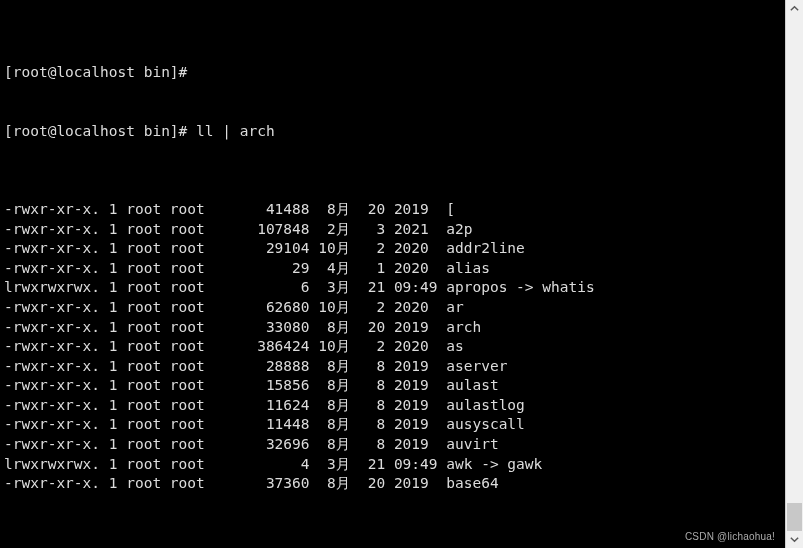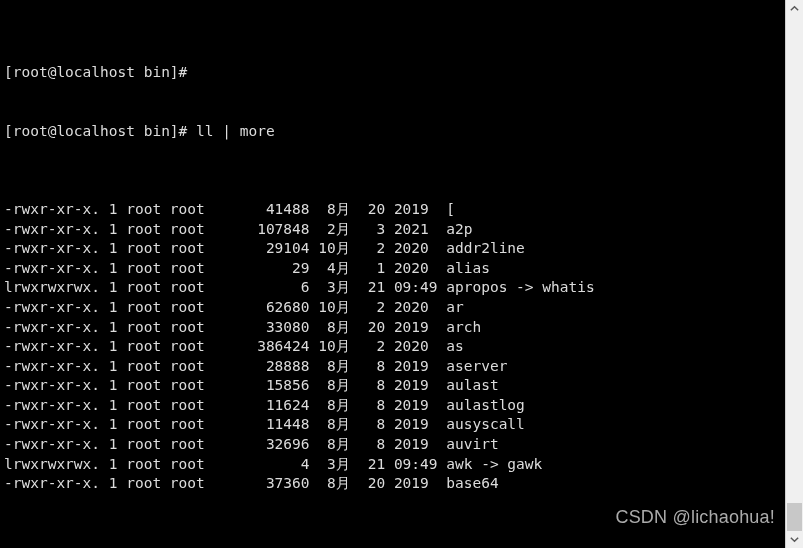--- a/index.html
+++ b/index.html
@@ -51,23 +51,23 @@
   }
 
   .trow.total {
     letter-spacing: 0px;
   }
 
   
   #watermark {
     position: absolute;
     right: 10px;
-    bottom: 20px;
+    bottom: 6px;
     font-family: "Liberation Sans", sans-serif;
-    font-size: 18px;
+    font-size: 10px;
     color: #b5b5b5;
     opacity: 0.95;
     white-space: pre;
     pointer-events: none;
     letter-spacing: 0.2px;
   }
 
   
   #scrollbar {
     width: 18px;
@@ -119,21 +119,21 @@
 </style>
 </head>
 <body>
 
 <div id="app">
 
   <div id="terminal">
     <div id="screen">
 
       <div class="trow">[root@localhost bin]#</div>
-      <div class="trow">[root@localhost bin]# ll | more</div>
+      <div class="trow">[root@localhost bin]# ll | arch</div>
 
       <div id="listing-rows"><div class="trow">-rwxr-xr-x. 1 root root       41488  8月  20 2019  [</div><div class="trow">-rwxr-xr-x. 1 root root      107848  2月   3 2021  a2p</div><div class="trow">-rwxr-xr-x. 1 root root       29104 10月   2 2020  addr2line</div><div class="trow">-rwxr-xr-x. 1 root root          29  4月   1 2020  alias</div><div class="trow">lrwxrwxrwx. 1 root root           6  3月  21 09:49 apropos -&gt; whatis</div><div class="trow">-rwxr-xr-x. 1 root root       62680 10月   2 2020  ar</div><div class="trow">-rwxr-xr-x. 1 root root       33080  8月  20 2019  arch</div><div class="trow">-rwxr-xr-x. 1 root root      386424 10月   2 2020  as</div><div class="trow">-rwxr-xr-x. 1 root root       28888  8月   8 2019  aserver</div><div class="trow">-rwxr-xr-x. 1 root root       15856  8月   8 2019  aulast</div><div class="trow">-rwxr-xr-x. 1 root root       11624  8月   8 2019  aulastlog</div><div class="trow">-rwxr-xr-x. 1 root root       11448  8月   8 2019  ausyscall</div><div class="trow">-rwxr-xr-x. 1 root root       32696  8月   8 2019  auvirt</div><div class="trow">lrwxrwxrwx. 1 root root           4  3月  21 09:49 awk -&gt; gawk</div><div class="trow">-rwxr-xr-x. 1 root root       37360  8月  20 2019  base64</div></div>
 
       
 
     </div>
 
     <div id="watermark">CSDN @lichaohua!</div>
   </div>
 

